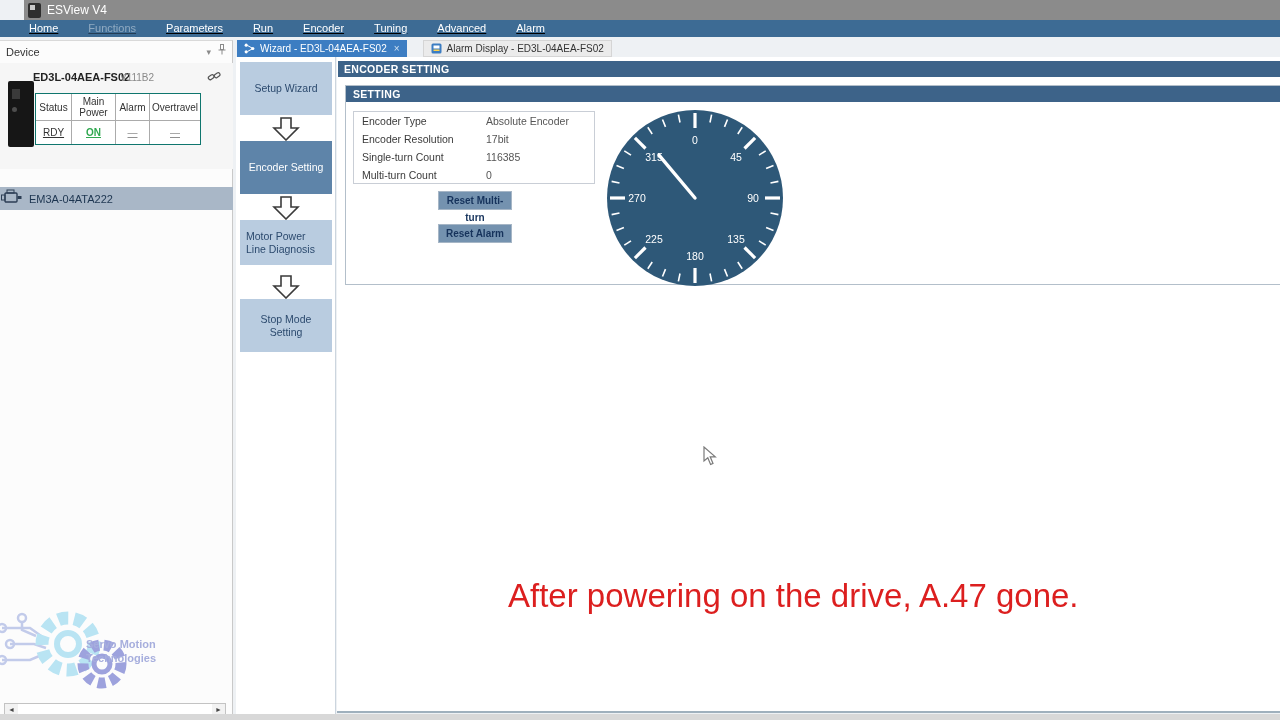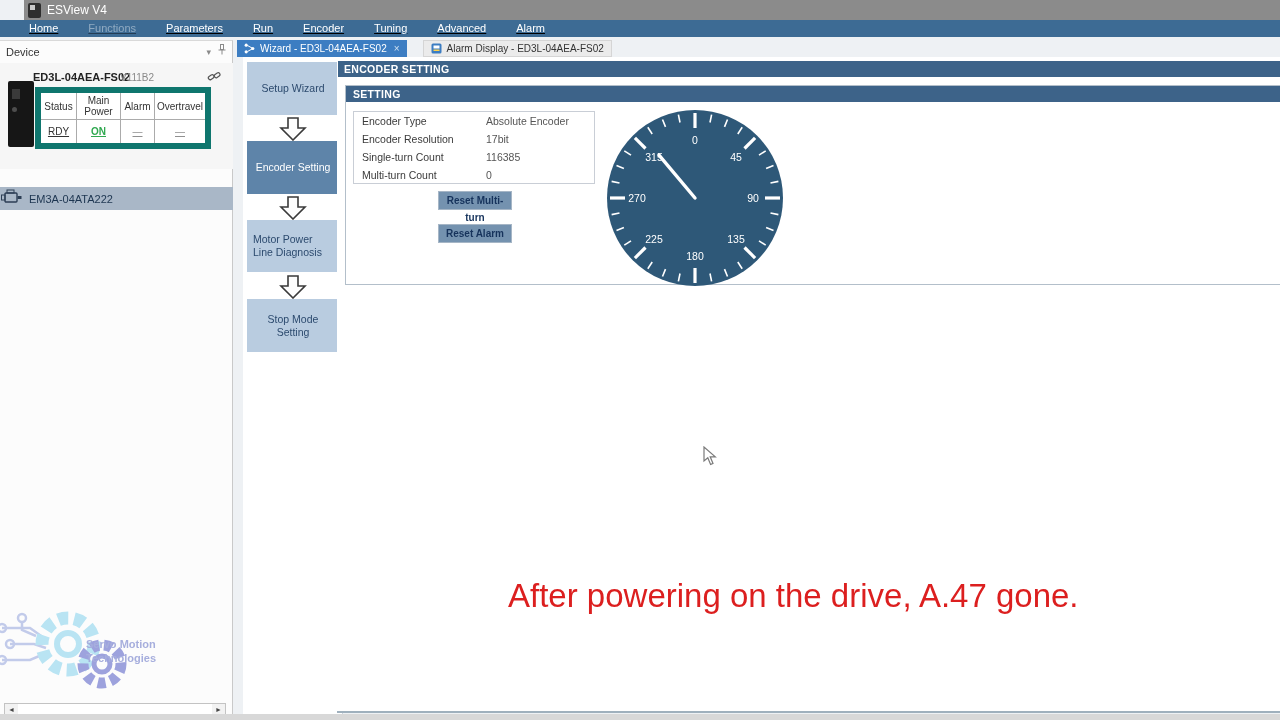--- a/index.html
+++ b/index.html
@@ -32,40 +32,40 @@
   #device-header { position:absolute; left:0; top:2px; width:100%; height:18px; font-size:11px; color:#333;
                    padding-left:6px; line-height:18px; }
   #device-header .hicons { position:absolute; right:6px; top:0; color:#8a8a8a; font-size:9px; display:flex; gap:7px; }
   #device-card { position:absolute; left:0; top:22px; width:233px; height:106px; background:#f6f6f6; }
   #drive-photo { position:absolute; left:8px; top:18px; width:26px; height:66px; background:#161616; border-radius:2px; }
   #drive-photo .d1 { position:absolute; left:4px; top:8px; width:8px; height:10px; background:#3a3a3a; }
   #drive-photo .d2 { position:absolute; left:4px; top:26px; width:5px; height:5px; background:#4d4d4d; border-radius:50%; }
   #drive-title { position:absolute; left:33px; top:8px; font-size:11px; font-weight:bold; color:#222; }
   #drive-version { position:absolute; left:120px; top:9px; font-size:10px; color:#8a8a8a; }
   #conn-icon { position:absolute; right:12px; top:6px; }
-  #status-table { position:absolute; left:35px; top:24px; display:grid;
-                  grid-template-columns:36px 44px 34px 50px; border:6px solid #0f766e; background:#fff; }
+  #status-table { position:absolute; left:35px; top:30px; display:grid;
+                  grid-template-columns:36px 44px 34px 50px; border:1px solid #0f766e; background:#fff; }
   #status-table .cell { border-right:1px solid #ababab; border-bottom:1px solid #ababab; font-size:10px;
                         color:#333; display:flex; align-items:center; justify-content:center; text-align:center; }
   #status-table .cell:nth-child(4n) { border-right:none; }
   #status-table .hdr { height:27px; line-height:11px; padding:1px; }
   #status-table .val { height:23px; border-bottom:none;text-decoration:underline; }
   #status-table .val.on { color:#2fa84f; font-weight:bold; }
   #status-table .val.dash { color:#909090; }
   #motor-row { position:absolute; left:0; top:146px; width:233px; height:23px; background:#a9b7c7;
                display:flex; align-items:center; padding-left:1px; }
   #motor-row .mname { font-size:11px; color:#1d3550; margin-left:6px; }
   #watermark { position:absolute; left:0; top:555px; width:200px; height:110px; opacity:.85; }
   #hscroll { position:absolute; left:4px; top:662px; width:222px; height:13px; background:#fff;
              border:1px solid #c3c3c3; display:flex; justify-content:space-between; }
   #hscroll .arr { width:13px; height:11px; font-size:7px; color:#444; text-align:center; line-height:11px;
                   background:#f2f2f2; }
 
   
-  #wizard-col { left:243px; top:57px; width:100px; height:657px; background:#fff; border-right:1px solid #ccd5de; }
+  #wizard-col { left:236px; top:57px; width:100px; height:657px; background:#fff; border-right:1px solid #ccd5de; }
   .wstep { position:absolute; left:4px; width:92px; display:flex; align-items:center; justify-content:center;
            text-align:center; font-size:10.5px; line-height:13px; padding:4px 6px; }
   .wstep.inactive { background:#b9cce0; color:#2c4a6e; }
   .wstep.active { background:#5e84a9; color:#fff; }
   .wstep.left-align { justify-content:flex-start; text-align:left; }
   .warrow { position:absolute; left:36px; width:28px; height:24px; }
 
   
   #main { left:337px; top:57px; width:943px; height:656px; background:#fff; border-bottom:2px solid #9fb0bd; }
   #section-band { position:absolute; left:1px; top:4px; width:942px; height:16px; background:#3d6389; color:#fff;
@@ -220,21 +220,21 @@
       </svg>
   </div>
   <div class="wstep active" style="top:84px; height:53px;">
     <span>Encoder Setting</span>
   </div>
   <div class="warrow" style="top:139px;">
     <svg width="28" height="24" viewBox="0 0 28 24">
         <polygon points="9,1 19,1 19,11 26,11 14,23 2,11 9,11" fill="#fdfdfd" stroke="#3a3a3a" stroke-width="1.6"></polygon>
       </svg>
   </div>
-  <div class="wstep inactive left-align" style="top:163px; height:52px;justify-content:flex-end;">
+  <div class="wstep inactive left-align" style="top:163px; height:45px;justify-content:flex-end;">
     <span style="text-align:left;">Motor Power Line Diagnosis</span>
   </div>
   <div class="warrow" style="top:218px;">
     <svg width="28" height="24" viewBox="0 0 28 24">
         <polygon points="9,1 19,1 19,11 26,11 14,23 2,11 9,11" fill="#fdfdfd" stroke="#3a3a3a" stroke-width="1.6"></polygon>
       </svg>
   </div>
   <div class="wstep inactive" style="top:242px; height:53px;">
     <span>Stop Mode Setting</span>
   </div>

